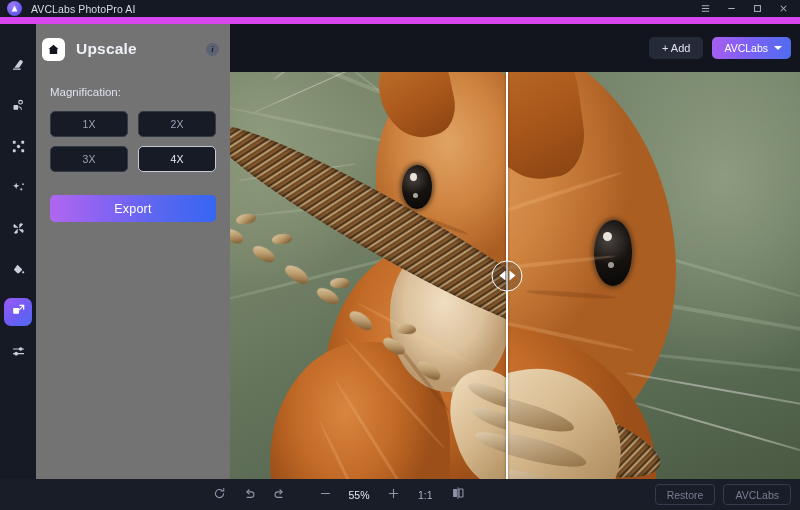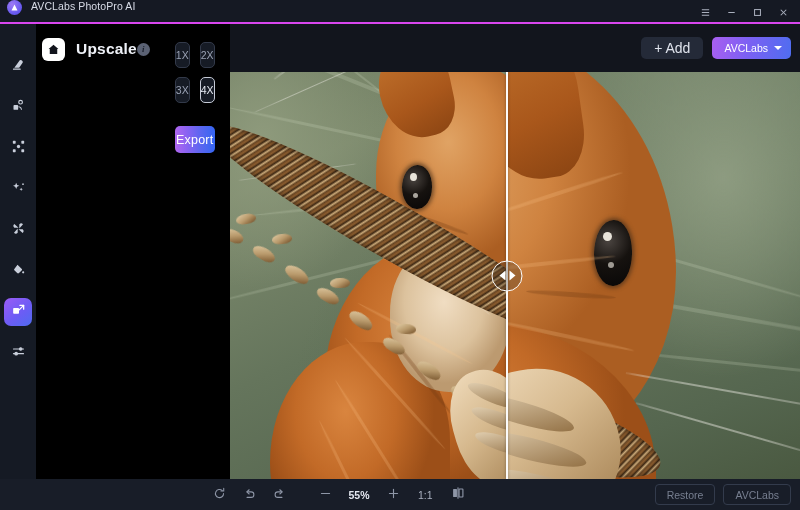--- a/index.html
+++ b/index.html
@@ -9,23 +9,23 @@
     font-family: "Liberation Sans", sans-serif;
     overflow: hidden;
     position: relative;
   }
   .app { width: 800px; height: 510px; display: flex; flex-direction: column; background: #12151d; }
 
   
   .titlebar {
     height: 24px; flex: 0 0 24px;
     background: #151923;
-    display: flex; 
+    display: flex; align-items: center;
     padding: 0 4px 0 7px;
-    border-bottom: 2px solid #d946ef;
+    border-bottom: 7px solid #d946ef;
   }
   .logo-mark {
     width: 15px; height: 15px; border-radius: 50%;
     background: radial-gradient(circle at 35% 30%, #9f7bf5 0%, #6b5cf0 60%, #4f46e5 100%);
     display: flex; align-items: center; justify-content: center;
     flex: 0 0 15px;
   }
   .logo-mark svg { display:block; }
   .app-title {
     font-size: 10.5px; color: #d7dbe6; margin-left: 9px;
@@ -54,22 +54,22 @@
     border-radius: 7px; color: #c9cfdb;
   }
   .rail-item.active {
     background: linear-gradient(140deg, #9b5cf6 0%, #6d5cf5 55%, #4f6bf0 100%);
     color: #ffffff;
   }
 
   
   .panel {
     width: 194px; flex: 0 0 194px;
-    background: #000000;
-    display: flex; flex-direction: row;
+    background: #737373;
+    display: flex; flex-direction: column;
   }
   .panel-head {
     height: 38px; flex: 0 0 38px;
     display: flex; align-items: center;
     padding: 0 11px 0 0; margin-top: 6px;
   }
   .home-btn {
     width: 23px; height: 23px; border-radius: 6px;
     background: #ffffff; color: #12151d;
     display: flex; align-items: center; justify-content: center;
@@ -117,21 +117,21 @@
     position: relative;
   }
   .stage-top {
     height: 48px; flex: 0 0 48px;
     display: flex; align-items: center; justify-content: flex-end;
     padding-right: 9px; gap: 9px;
     background: #12151d;
   }
   .add-btn {
     height: 22px; padding: 0 13px; border-radius: 5px;
-    background: #242a38; color: #dfe3ec; font-size: 14px;
+    background: #242a38; color: #dfe3ec; font-size: 11px;
     display: flex; align-items: center; justify-content: center; gap: 4px;
   }
   .export-btn {
     height: 22px; padding: 0 9px 0 12px; border-radius: 5px;
     background: linear-gradient(100deg, #a95ff0 0%, #7c60f3 45%, #4f6df0 100%);
     color: #ffffff; font-size: 10.5px;
     display: flex; align-items: center; justify-content: center; gap: 6px;
   }
   .chev { width: 0; height: 0; border-left: 4px solid transparent; border-right: 4px solid transparent; border-top: 4.5px solid #fff; }
 
@@ -259,21 +259,21 @@
     padding: 0 9px 0 10px;
     position: relative; z-index: 12;
   }
   .bb-btn {
     width: 30px; height: 22px;
     display: flex; align-items: center; justify-content: center;
     color: #8e96a7; border-radius: 4px;
   }
   .zoom-val {
     min-width: 38px; text-align: center;
-    font-size: 10.5px; color: #e3e7f0; font-weight: bold;
+    font-size: 10.5px; color: #e3e7f0; font-weight: normal;
   }
   .ratio { font-size: 10.5px; color: #aab1c0; padding: 0 10px; }
   .bb-spacer { flex: 1; }
   .ghost-btn {
     height: 21px; padding: 0 11px; margin-left: 8px;
     border-radius: 4px; border: 1px solid #333b4c;
     background: transparent; color: #777f90; font-size: 10.5px;
     display: flex; align-items: center; justify-content: center;
     white-space: nowrap;
   }
@@ -405,20 +405,21 @@
           <svg width="13" height="13" viewBox="0 0 16 16" fill="currentColor">
             <path d="M8 2.2 L14 7.4 L12.6 7.4 L12.6 13.4 L3.4 13.4 L3.4 7.4 L2 7.4 Z"></path>
           </svg>
         </div>
         <div class="panel-title">Upscale</div>
         <div class="sp"></div>
         <div class="info-icon">i</div>
       </div>
 
       <div class="panel-body">
+        <div class="field-label">Magnification:</div>
 
         <div class="mag-grid">
           <div class="mag-btn">1X</div>
           <div class="mag-btn">2X</div>
           <div class="mag-btn">3X</div>
           <div class="mag-btn selected">4X</div>
         </div>
 
         <div class="apply-btn">Export</div>
       </div>

